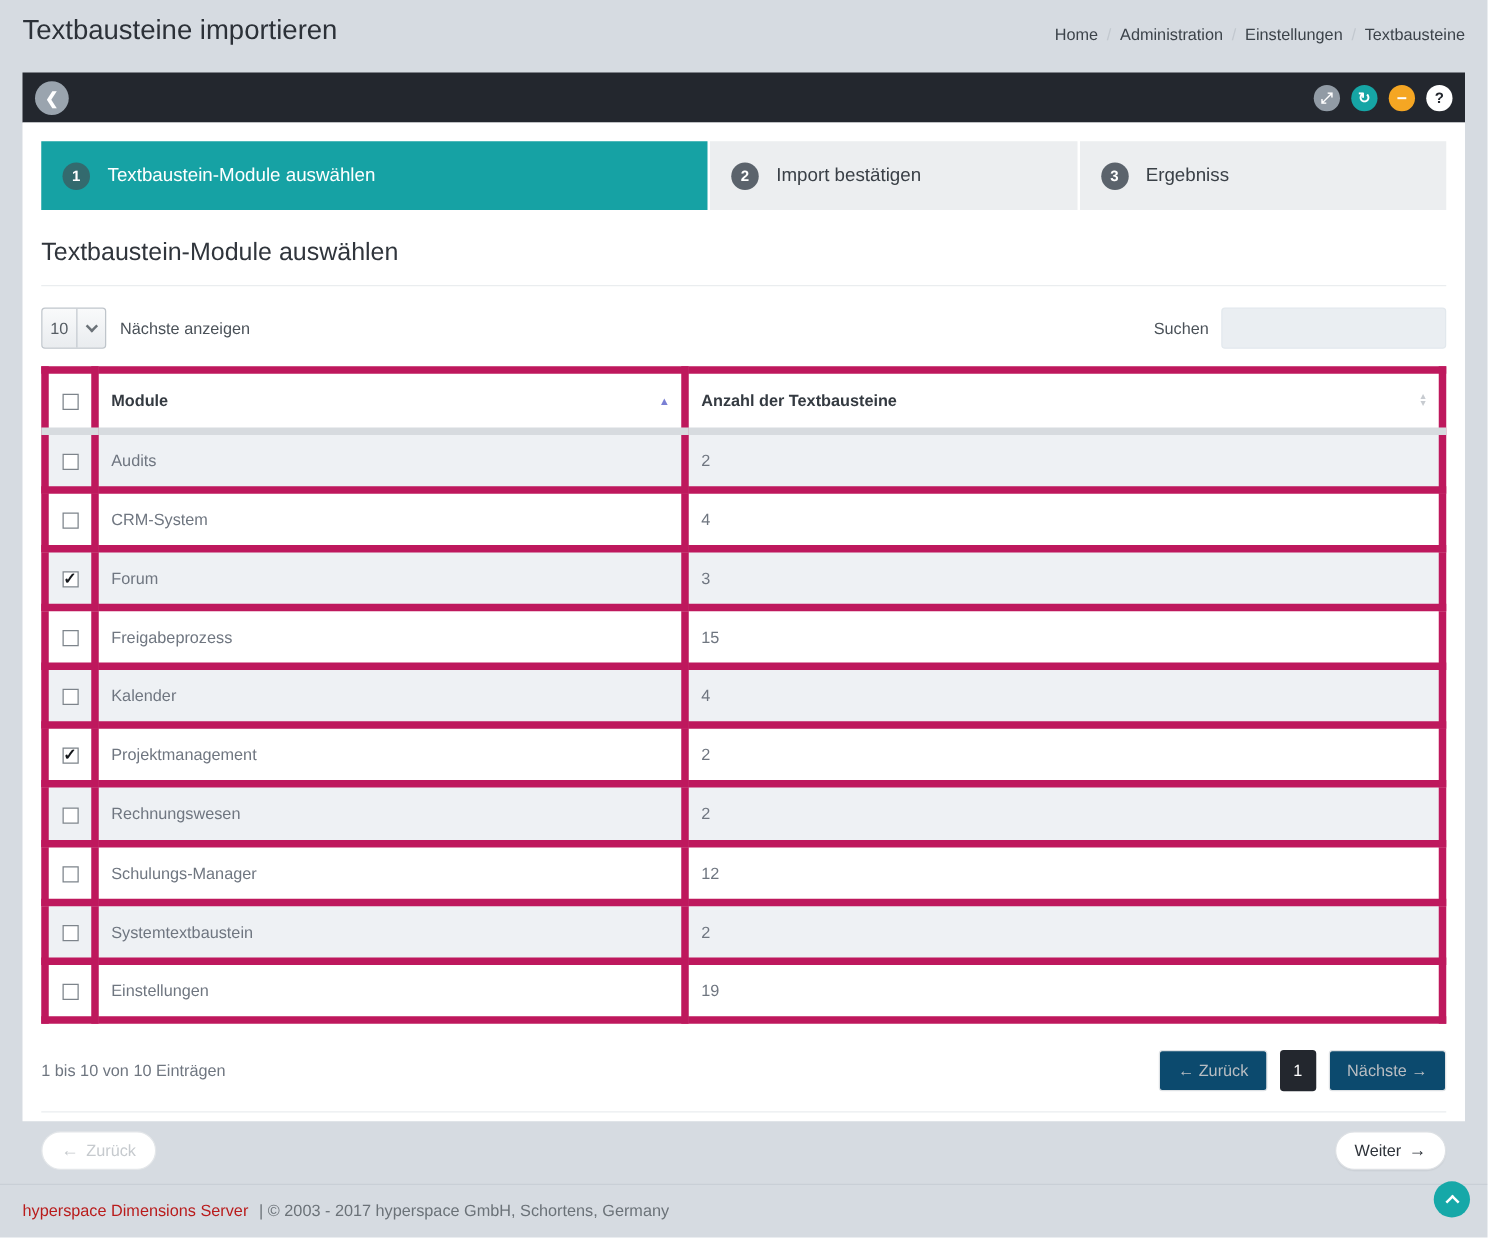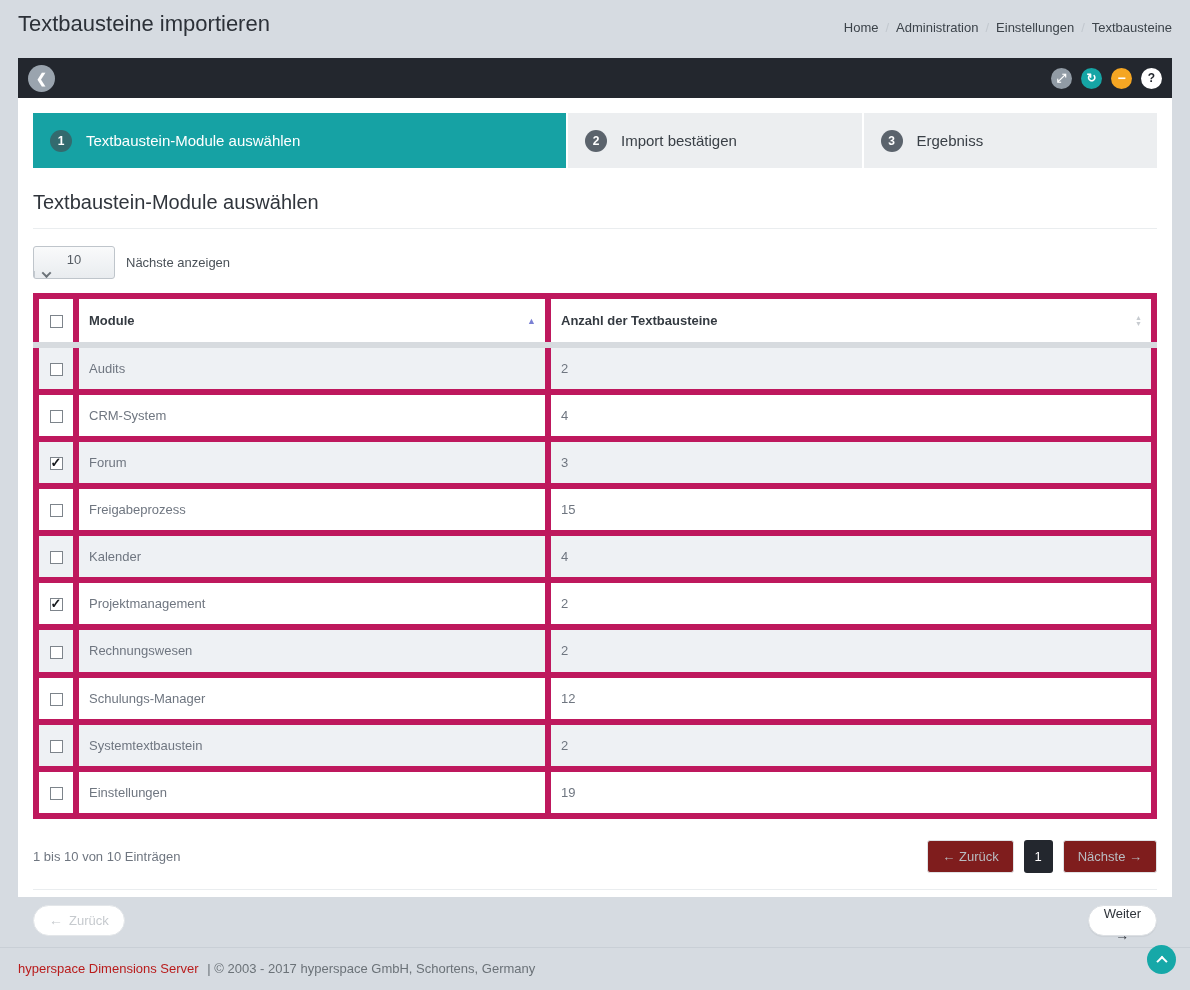--- a/index.html
+++ b/index.html
@@ -34,21 +34,21 @@
   .step.active { background:#16a2a4; }
   .step-badge { width:22px; height:22px; border-radius:50%; background:#5b636c; color:#fff; font-size:12px; font-weight:700; display:flex; align-items:center; justify-content:center; flex:0 0 22px; }
   .step.active .step-badge { background:#336a6e; }
   .step-label { font-size:15px; color:#3a4047; }
   .step.active .step-label { color:#fff; }
   
   .content-heading { font-size:20px; font-weight:400; color:#30353c; margin:14px 0 0; padding:9px 0 14px; border-bottom:1px solid #eaedef; }
   
   .controls { display:flex; justify-content:space-between; align-items:center; margin:17px 0 14px; }
   .length-wrap { display:flex; align-items:center; gap:11px; font-size:13px; color:#4a5158; }
-  .select-box { display:flex; width:82px; height:33px; border:1px solid #bfc5cb; border-radius:3px; background:linear-gradient(#f9fafb,#e9ecef); cursor:pointer;flex-direction:column; }
+  .select-box { display:flex; width:52px; height:33px; border:1px solid #bfc5cb; border-radius:3px; background:linear-gradient(#f9fafb,#e9ecef); cursor:pointer; }
   .select-value { flex:1; display:flex; align-items:center; justify-content:center; font-size:13px; color:#555c63; }
   .select-arrow-zone { width:23px; border-left:1px solid #c3c9cf; display:flex; align-items:center; justify-content:center; }
   .chev-down { width:7px; height:7px; border-right:2px solid #6b7278; border-bottom:2px solid #6b7278; transform:rotate(45deg) translate(-1px,-1px); }
   .search-wrap { display:flex; align-items:center; gap:10px; font-size:13px; color:#4a5158; }
   .search-input { width:180px; height:33px; background:#eaeef2; border:1px solid #e2e8ed; border-radius:3px; padding:0 9px; font-size:13px; color:#4a5158; outline:none; font-family:"Liberation Sans", sans-serif; }
   
   .data-table { width:100%; border-collapse:collapse; font-size:13px; }
   .data-table th, .data-table td { border:6px solid #be185d; text-align:left; }
   .data-table th { font-weight:700; color:#343a41; padding:14px 10px; position:relative; border-bottom-color:#d7dbdf; }
   .data-table td { color:#6f7680; padding:13px 10px; }
@@ -57,27 +57,27 @@
   tbody tr:nth-child(odd) { background:#eef1f4; }
   tbody tr:nth-child(even) { background:#fff; }
   input[type="checkbox"] { appearance:none; -webkit-appearance:none; width:13px; height:13px; border:1px solid #7d848b; background:#fff; position:relative; margin:0; vertical-align:middle; cursor:pointer; }
   input[type="checkbox"]:checked::after { content:"✓"; position:absolute; left:0; top:-3px; font-size:13px; font-weight:900; color:#15181c; }
   .sort-asc { position:absolute; right:9px; top:50%; transform:translateY(-50%); color:#7a80d4; font-size:9px; }
   .sort-both { position:absolute; right:9px; top:50%; transform:translateY(-50%); display:flex; flex-direction:column; color:#c7cbd0; font-size:7px; line-height:6px; }
   
   .table-footer { display:flex; justify-content:space-between; align-items:center; margin-top:21px; }
   .info-text { font-size:13px; color:#6f7680; }
   .pagination { display:flex; gap:10px; align-items:center; }
-  .page-btn { height:33px; padding:0 14px; display:flex; align-items:center; background:#7f1d1d; border:1px solid #dfe2e5; border-radius:3px; font-size:13px; color:#b9bdc2; cursor:default; }
+  .page-btn { height:33px; padding:0 14px; display:flex; align-items:center; background:#0c4a6e; border:1px solid #dfe2e5; border-radius:3px; font-size:13px; color:#b9bdc2; cursor:default; }
   .page-current { height:33px; min-width:29px; padding:0 10px; display:flex; align-items:center; justify-content:center; background:#23272e; color:#fff; border-radius:3px; font-size:13px; cursor:pointer; }
   
   .panel-footer { border-top:1px solid #eaedef; margin-top:16px; padding-top:15px; display:flex; justify-content:space-between; }
   .pill-btn { height:31px; padding:0 15px; border-radius:16px; background:#fff; border:1px solid #e3e6e9; display:flex; align-items:center; gap:6px; font-size:13px; cursor:pointer; }
   .pill-back { color:#c6cace; }
-  .pill-next { color:#2e333a; border-color:#dde0e4; box-shadow:0 1px 1px rgba(0,0,0,.05);flex-direction:column; }
+  .pill-next { color:#2e333a; border-color:#dde0e4; box-shadow:0 1px 1px rgba(0,0,0,.05); }
   .pill-arrow { font-weight:700; font-size:14px; }
   
   .page-footer { position:absolute; left:0; right:0; bottom:0; border-top:1px solid #c9cfd6; padding:13px 18px 14px; font-size:13px; }
   .footer-link { color:#b91c1c; cursor:pointer; }
   .footer-copy { color:#6b7278; margin-left:5px; }
   .scroll-top { position:absolute; right:14px; bottom:16px; width:29px; height:29px; background:#16a8a8; border-radius:50%; z-index:2; }
   .chev-up { width:8px; height:8px; border-top:2px solid #fff; border-left:2px solid #fff; transform:rotate(45deg) translate(1px,1px); }
 </style>
 </head>
 <body>
@@ -118,20 +118,24 @@
 
   <div class="controls">
     <div class="length-wrap">
       <div class="select-box">
         <div class="select-value">10</div>
         <div class="select-arrow-zone">
           <span class="chev-down"></span>
         </div>
       </div>
       <span>Nächste anzeigen</span>
+    </div>
+    <div class="search-wrap">
+      <span>Suchen</span>
+      <input class="search-input" type="text" value="" style="">
     </div>
   </div>
 
   <table class="data-table">
     <thead>
       <tr>
         <th class="col-check">
           <input type="checkbox" style="">
         </th>
         <th class="col-module">

